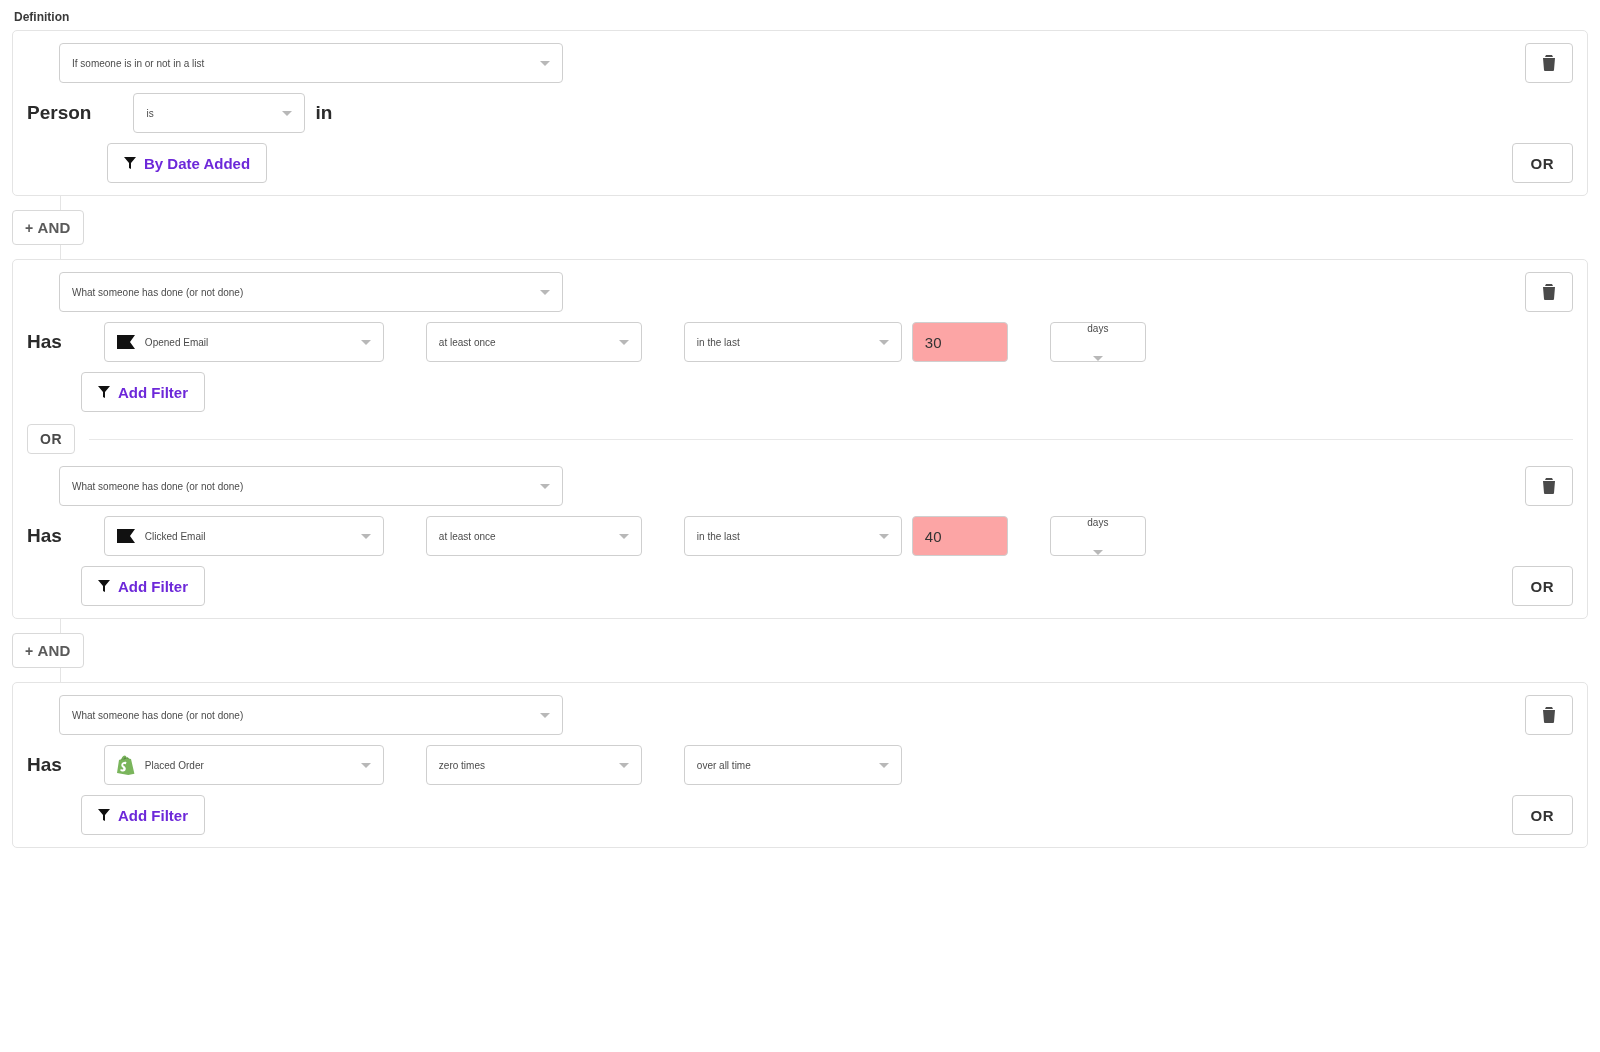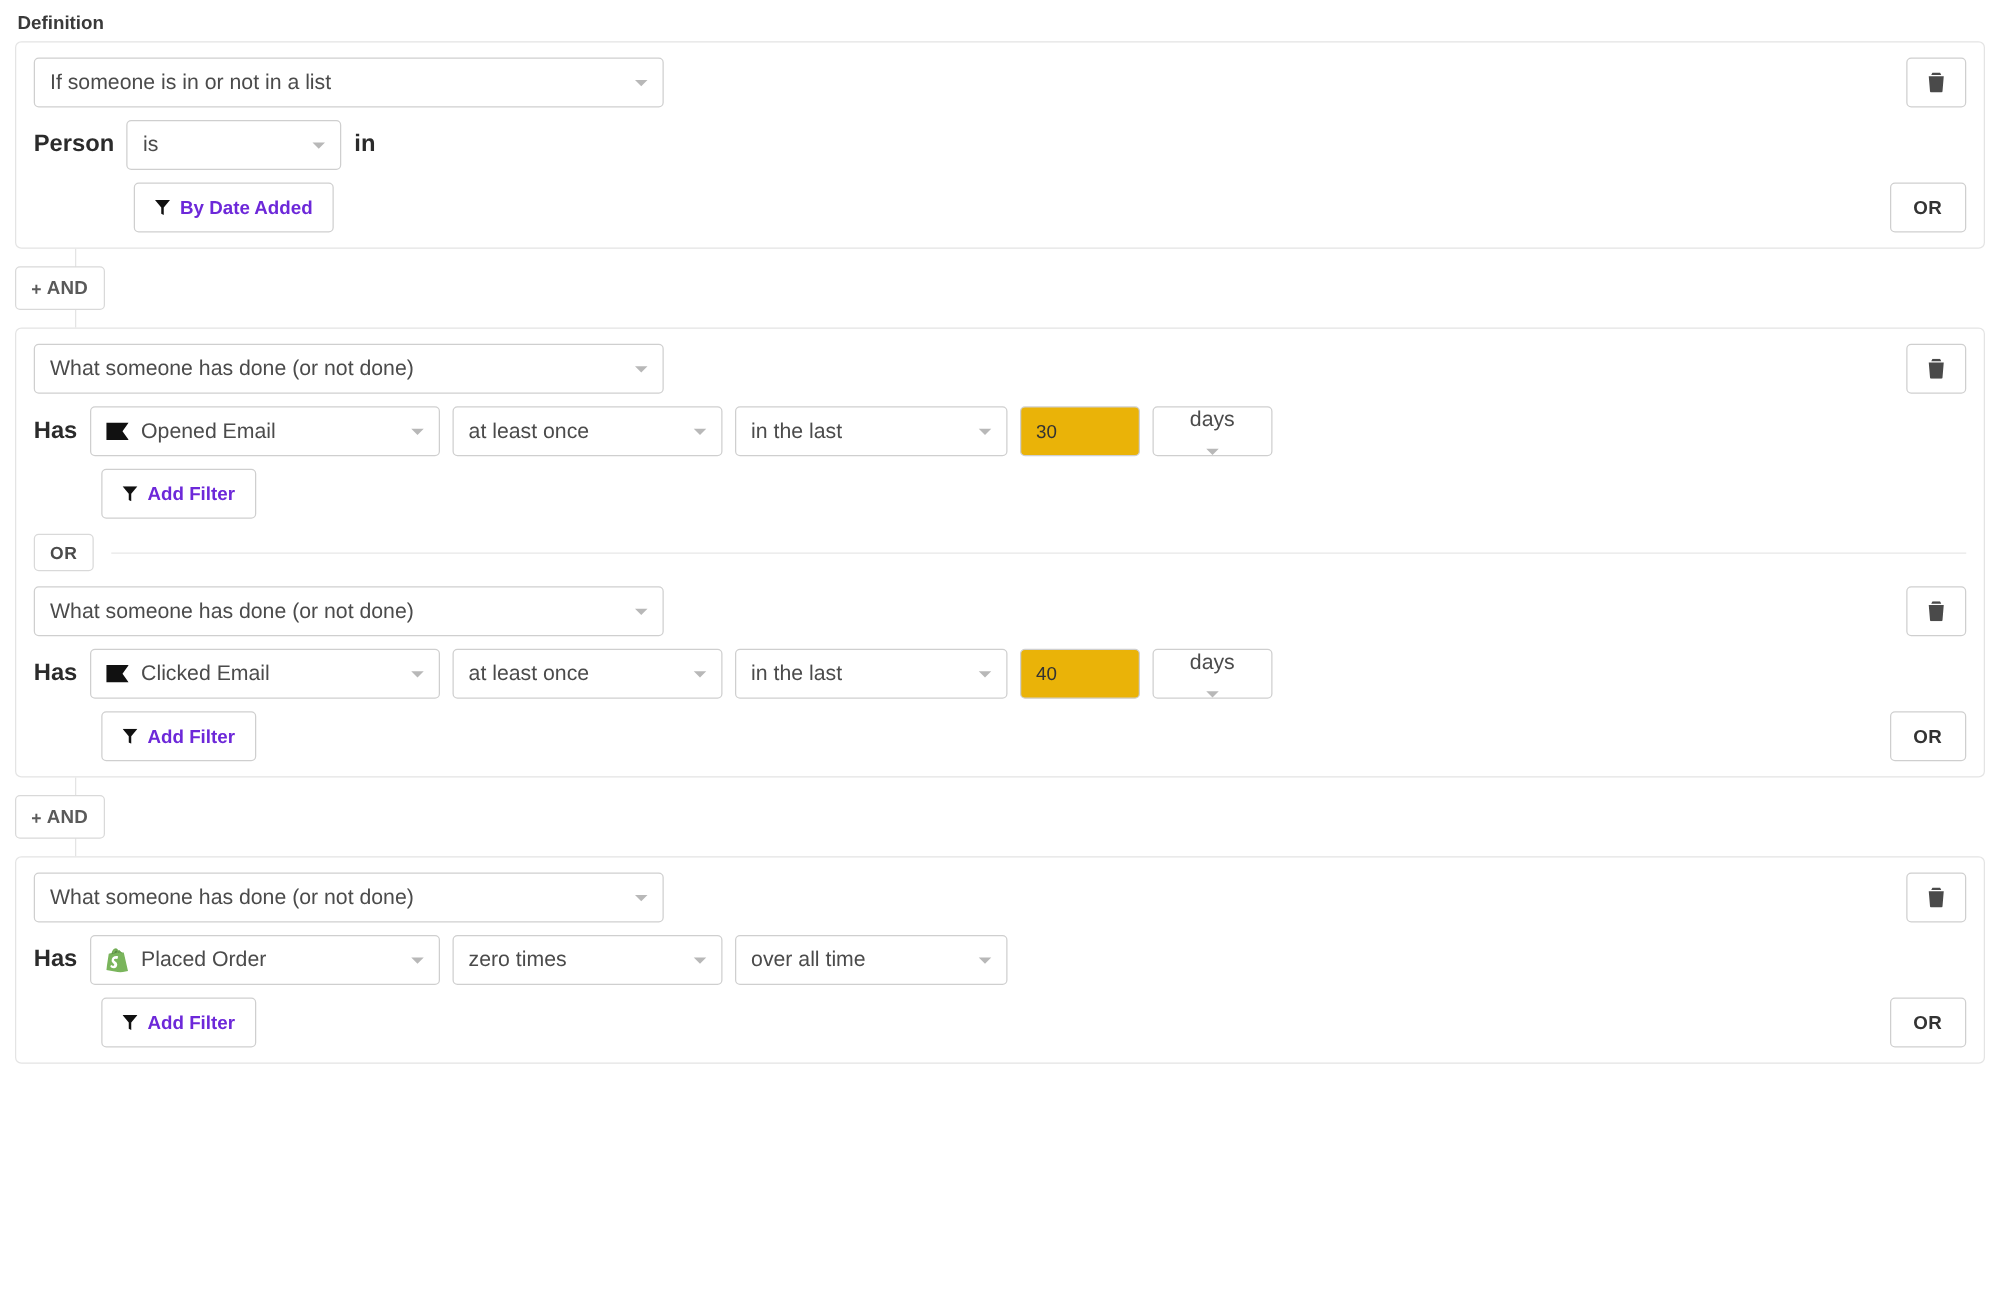--- a/index.html
+++ b/index.html
@@ -5,21 +5,21 @@
   * { box-sizing: border-box; }
   body {
     margin: 0;
     padding: 10px 12px 20px 12px;
     font-family: -apple-system, BlinkMacSystemFont, "Segoe UI", Helvetica, Arial, sans-serif;
     font-size: 15px;
     color: #222;
     background: #fff;
   }
   .heading {
-    font-size: 15px;
+    font-size: 12px;
     font-weight: 600;
     color: #3a3a3a;
     margin: 0 0 6px 2px;
   }
   .group {
     border: 1px solid #e4e4e4;
     border-radius: 5px;
     padding: 12px 14px 12px 14px;
     background: #fff;
   }
@@ -55,37 +55,38 @@
   .select {
     display: inline-flex;
     align-items: center;
     justify-content: space-between;
     border: 1px solid #cfcfcf;
     border-radius: 4px;
     background: #fff;
     height: 40px;
     padding: 0 12px;
     color: #4b4b4b;
-    font-size: 17px;
+    font-size: 10px;
     cursor: pointer;
     gap: 10px;
     white-space: nowrap;
+    margin-left: 32px;
   }
   .select .caret {
     width: 0; height: 0;
     border-left: 5px solid transparent;
     border-right: 5px solid transparent;
     border-top: 5px solid #b8b8b8;
   }
   .inputbox {
     display: inline-flex;
     align-items: center;
     border: 1px solid #cfcfcf;
     border-radius: 4px;
-    background: #eab308;
+    background: #fca5a5;
     height: 40px;
     padding: 0 12px;
     font-size: 15px;
     color: #333;
     width: 96px;
   }
   .btn {
     display: inline-flex;
     align-items: center;
     justify-content: center;

